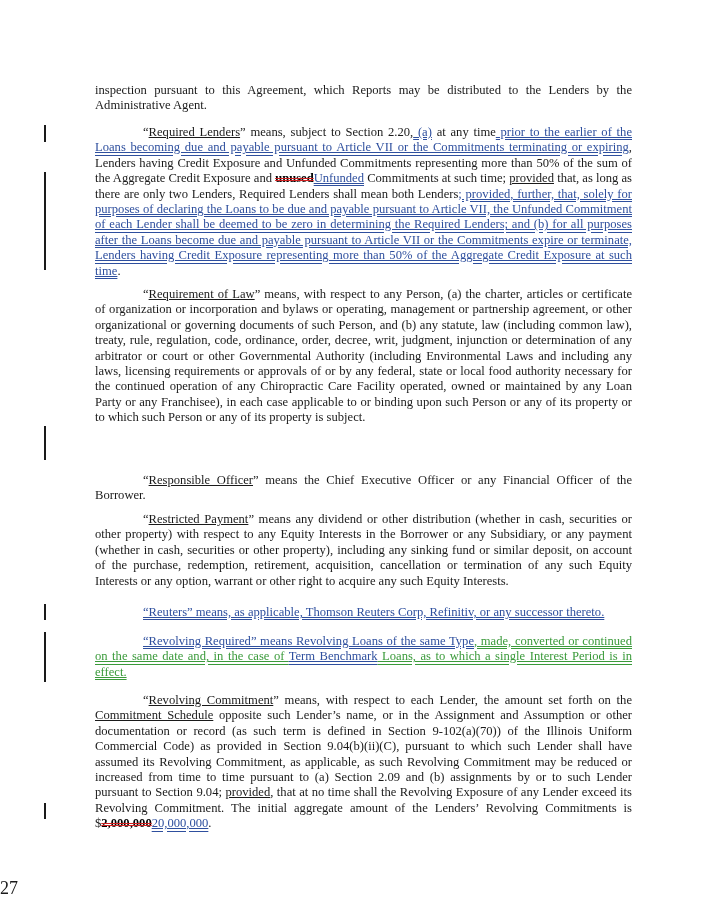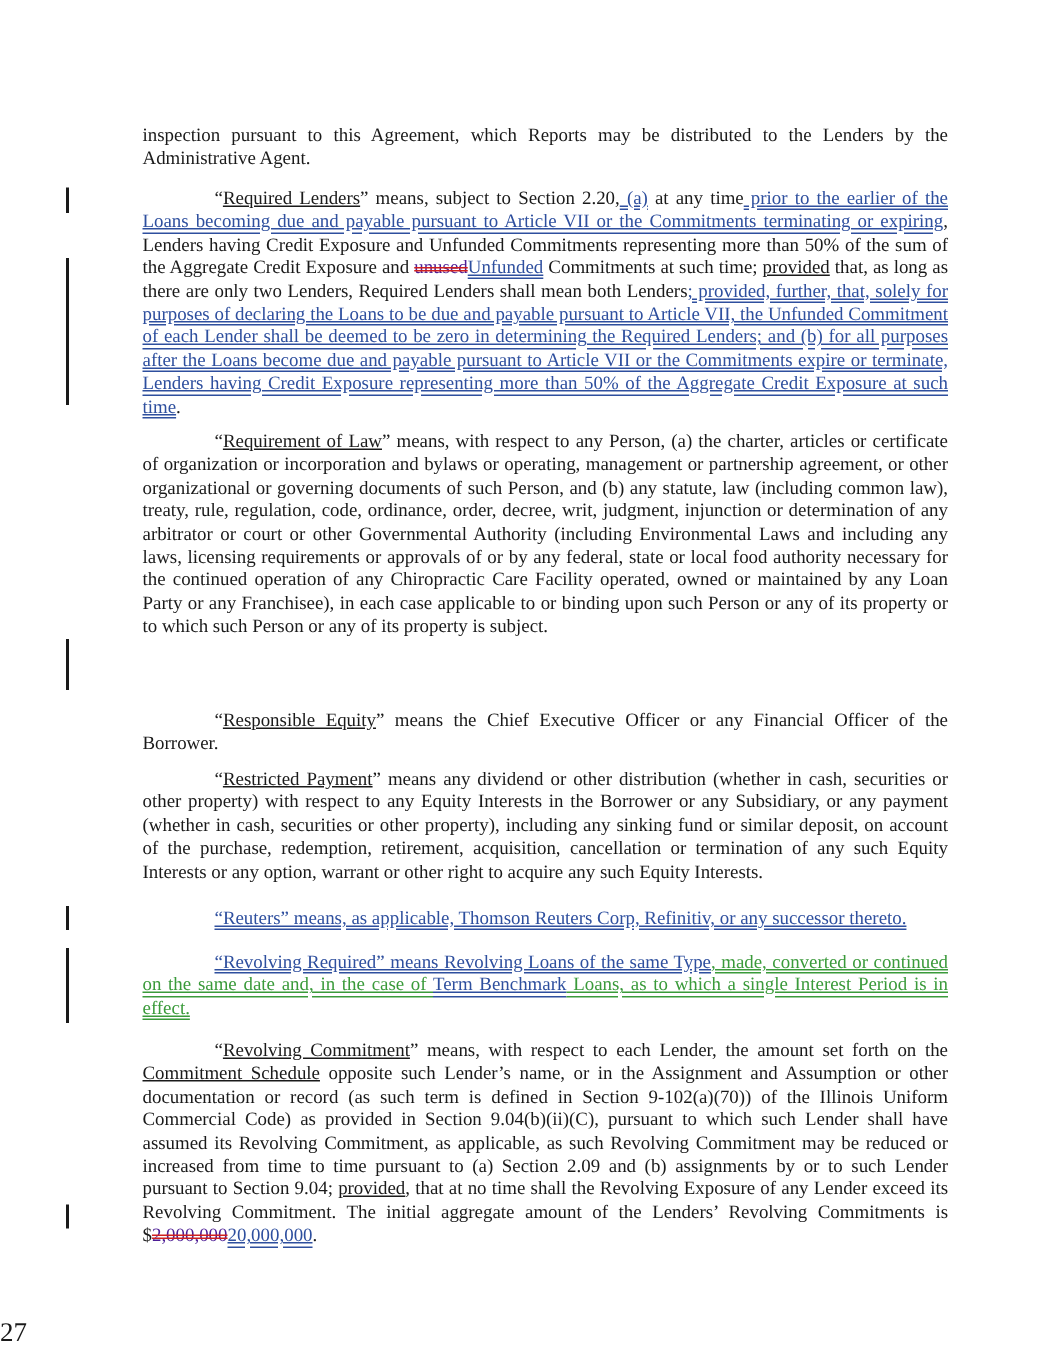--- a/index.html
+++ b/index.html
@@ -5,42 +5,42 @@
   html, body { margin: 0; padding: 0; background: #ffffff; }
   body { width: 704px; height: 911px; position: relative; overflow: hidden;
          font-family: "Liberation Serif", serif; color: #1a1a1a; }
   .page { position: absolute; left: 0; top: 0; width: 704px; height: 911px; }
   .para { position: absolute; left: 95px; width: 537px; font-size: 12.6px;
           line-height: 15.4px; text-align: justify; margin: 0; }
   .indent { display: inline-block; width: 48px; }
   .def { text-decoration: underline; text-decoration-color: #1a1a1a; }
   .ins { color: #2e4f9e; text-decoration: underline double; text-decoration-color: #2e4f9e; }
   .ins-g { color: #3a9a3a; text-decoration: underline double; text-decoration-color: #3a9a3a; }
-  .del { color: #4c1d95; text-decoration: line-through double; text-decoration-color: #d02020; }
+  .del { color: #000000; text-decoration: line-through double; text-decoration-color: #d02020; font-weight: bold; }
   .ul { text-decoration: underline; }
   .changebar { position: absolute; left: 44px; width: 2px; background: #1a1a1a; }
   .pageno { position: absolute; left: 0; width: 704px; top: 878px; text-align: left;
             font-size: 18px; }
 </style>
 </head>
 <body>
 
 <div class="page">
 
   <p class="para" style="top:83px;"><span>inspection pursuant to this Agreement, which Reports may be distributed to the Lenders by the Administrative Agent.</span></p>
 
   <div class="changebar" style="top:125px;height:17px;"></div>
   <div class="changebar" style="top:172px;height:98px;"></div>
   <p class="para" style="top:125px;"><span class="indent"></span><span>“</span><span class="def">Required Lenders</span><span>” means, subject to Section 2.20,</span><span class="ins"> (a)</span><span> at any time</span><span class="ins"> prior to the earlier of the Loans becoming due and payable pursuant to Article VII or the Commitments terminating or expiring</span><span>, Lenders  having Credit Exposure and Unfunded Commitments representing more than 50% of the sum of the Aggregate Credit Exposure and </span><span class="del">unused</span><span class="ins">Unfunded</span><span> Commitments at such time; </span><span class="ul">provided</span><span> that, as long as there are only two Lenders, Required Lenders shall mean both Lenders</span><span class="ins">; provided, further, that, solely for purposes of declaring the Loans to be due and payable pursuant to Article VII, the Unfunded Commitment of each Lender shall be deemed to be zero in determining the Required Lenders; and (b) for all purposes after the Loans become due and payable pursuant to Article VII or the Commitments expire or terminate, Lenders having Credit Exposure representing more than 50% of the Aggregate Credit Exposure at such time</span><span>.</span></p>
 
   <p class="para" style="top:287px;"><span class="indent"></span><span>“</span><span class="def">Requirement of Law</span><span>” means, with respect to any Person, (a) the charter, articles or certificate of organization or incorporation and bylaws or operating, management or partnership agreement, or other organizational or governing documents of such Person, and (b) any statute, law (including common law), treaty, rule, regulation, code, ordinance, order, decree, writ, judgment, injunction or determination of any arbitrator or court or other Governmental Authority (including Environmental Laws and including any laws, licensing requirements or approvals of or by any federal, state or local food authority necessary for the continued operation of any Chiropractic Care Facility operated, owned or maintained by any Loan Party or any Franchisee), in each case applicable to or binding upon such Person or any of its property or to which such Person or any of its property is subject.</span></p>
 
   <div class="changebar" style="top:426px;height:34px;"></div>
 
-  <p class="para" style="top:473px;"><span class="indent"></span><span>“</span><span class="def">Responsible Equity</span><span>” means the Chief Executive Officer or any Financial Officer of the Borrower.</span></p>
+  <p class="para" style="top:473px;"><span class="indent"></span><span>“</span><span class="def">Responsible Officer</span><span>” means the Chief Executive Officer or any Financial Officer of the Borrower.</span></p>
 
   <p class="para" style="top:512px;"><span class="indent"></span><span>“</span><span class="def">Restricted Payment</span><span>” means any dividend or other distribution (whether in cash, securities or other property) with respect to any Equity Interests in the Borrower or any Subsidiary, or any payment (whether in cash, securities or other property), including any sinking fund or similar deposit, on account of the purchase, redemption, retirement, acquisition, cancellation or termination of any such Equity Interests or any option, warrant or other right to acquire any such Equity Interests.</span></p>
 
   <div class="changebar" style="top:604px;height:16px;"></div>
   <p class="para" style="top:605px;"><span class="ins"><span class="indent"></span><span>“Reuters” means, as applicable, Thomson Reuters Corp, Refinitiv, or any successor thereto.</span></span></p>
 
   <div class="changebar" style="top:632px;height:50px;"></div>
   <p class="para" style="top:634px;"><span class="ins"><span class="indent"></span><span>“Revolving Required” means Revolving Loans of the same Type</span></span><span class="ins-g">, made, converted or continued on the same date and, in the case of </span><span class="ins">Term Benchmark</span><span class="ins-g"> Loans, as to which a single Interest Period is in effect.</span></p>
 
   <div class="changebar" style="top:803px;height:16px;"></div>

